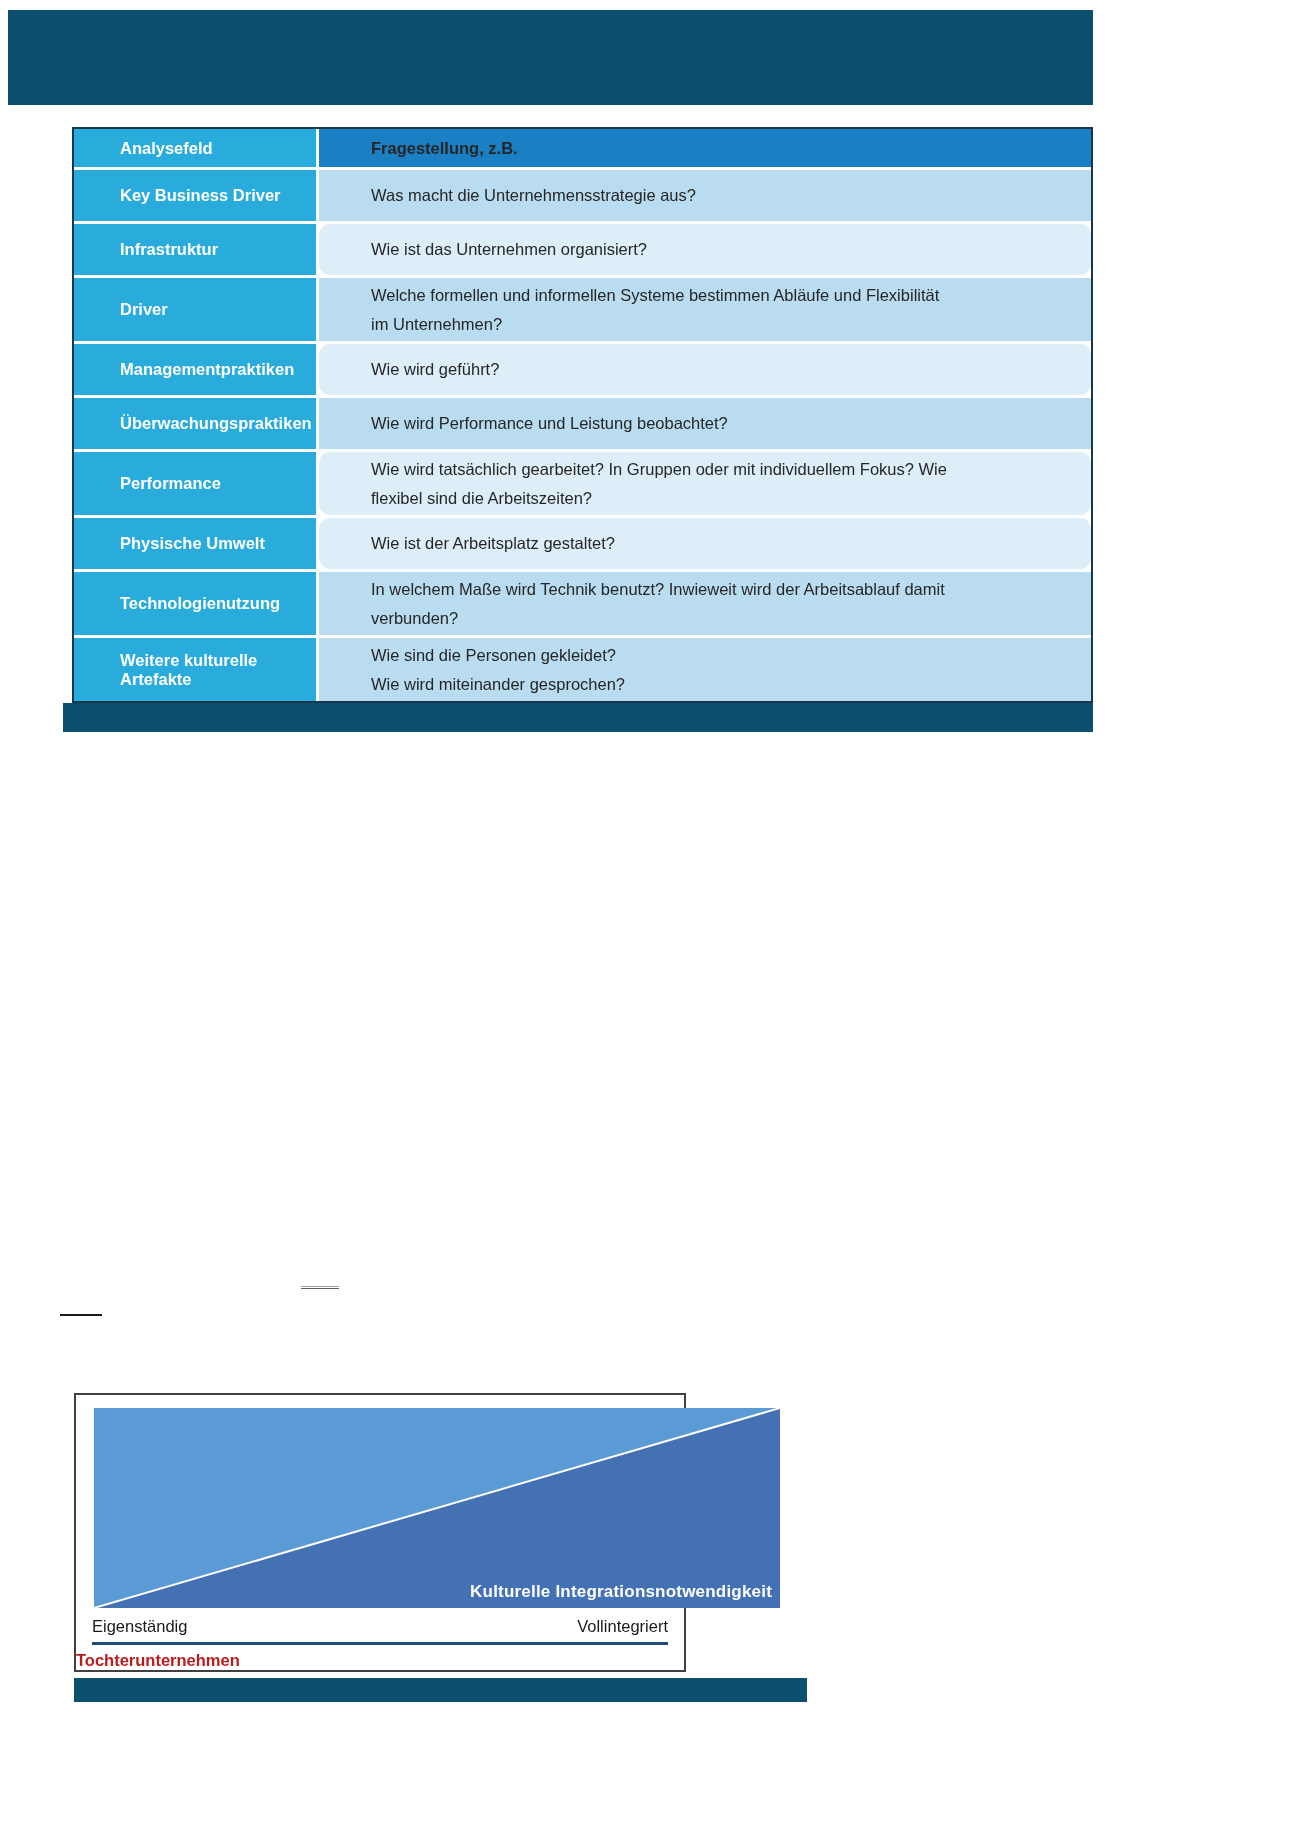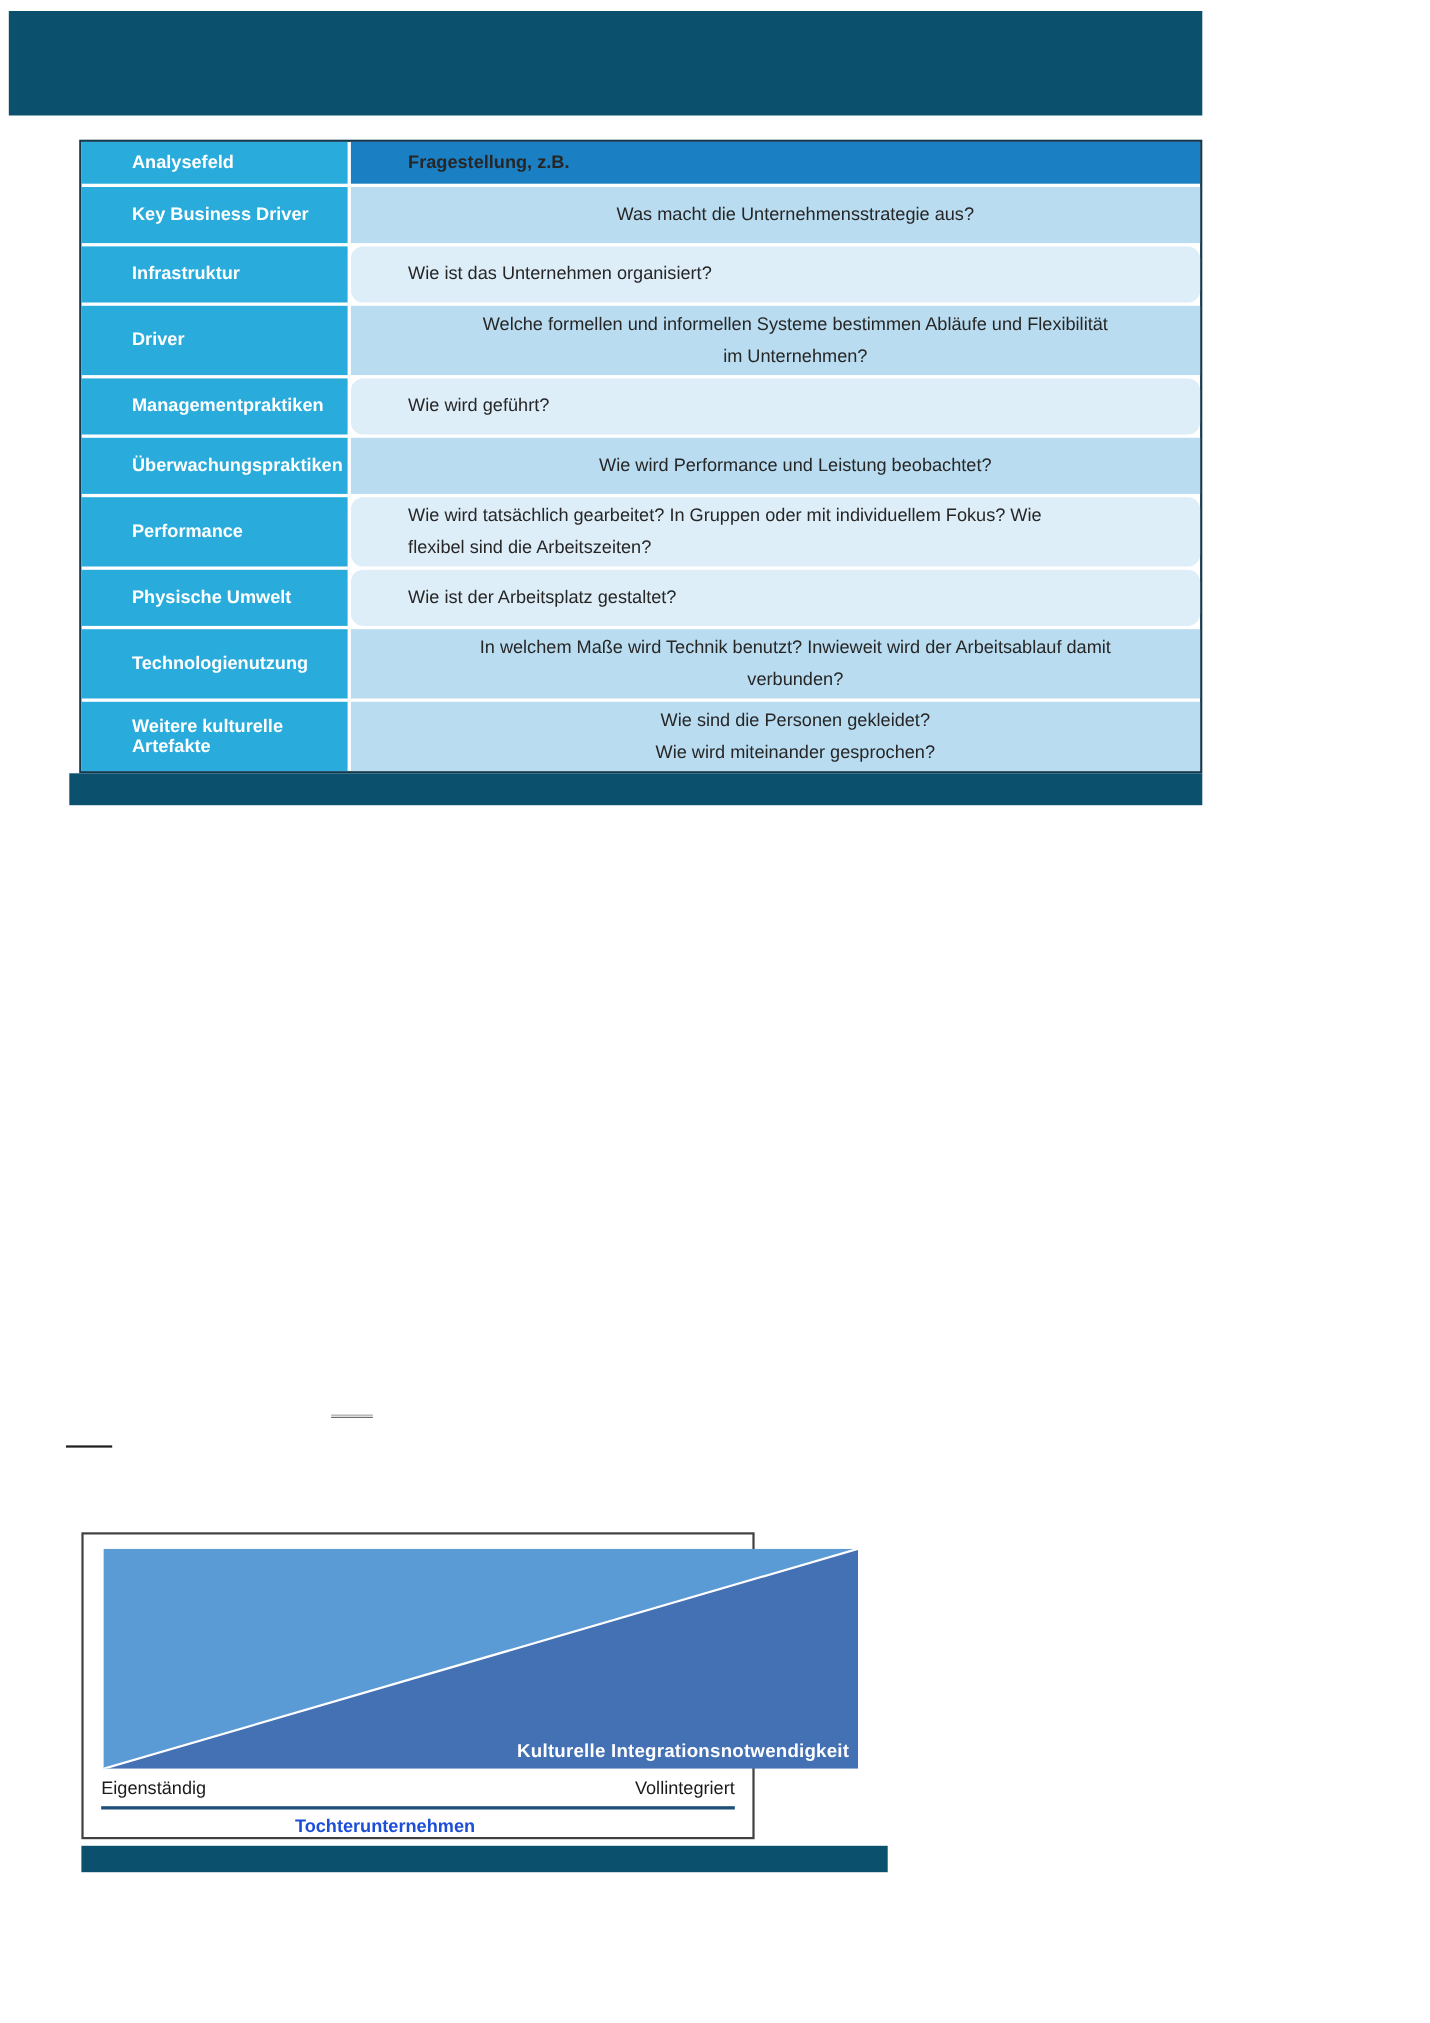--- a/index.html
+++ b/index.html
@@ -22,21 +22,21 @@
   .t-row{display:flex;gap:3px;}
   .t-row .cell{box-sizing:border-box;display:flex;flex-direction:column;justify-content:center;}
   .cell.field{width:242px;padding-left:46px;padding-right:10px;flex:none;}
   .cell.question{flex:1;padding-left:52px;padding-right:16px;}
   .t-head{height:38px;}
   .t-head .cell{background:#1B7FC4;color:#ffffff;font-weight:bold;font-size:16.5px;}
   .h-single{height:51px;}
   .h-double{height:63px;}
   .t-row .field{background:#29ACDC;color:#ffffff;font-weight:bold;font-size:16.5px;}
   .t-row .question{color:#262626;font-size:16.5px;line-height:29px;white-space:pre-line;}
-  .bg-strong .question{background:#B9DCF0;text-align:center;}
+  .bg-strong .question{background:#B9DCF0;}
   .bg-pale .question{background:#DEEEF8;border-radius:11px;}
   .table-footer-strip{
     position:absolute;left:63px;top:703px;width:1030px;height:29px;background:#0B516E;
   }
   
   .footnote-rule-1{
     position:absolute;left:301px;top:1286px;width:38px;height:1px;
     border-top:1px solid #9E9E9E;border-bottom:1px solid #5F5F5F;background:#ffffff;
   }
   .footnote-rule-2{
@@ -57,22 +57,22 @@
   }
   .axis-labels{
     position:absolute;left:16px;right:16px;top:222px;
     display:flex;justify-content:space-between;
     font-size:16.5px;color:#1A1A1A;
   }
   .axis-line{
     position:absolute;left:16px;right:16px;top:247px;height:3px;background:#1F4E79;
   }
   .axis-title{
-    position:absolute;left:0;right:60px;top:256px;text-align:center;
-    font-size:16.5px;font-weight:bold;color:#1d4ed8;
+    position:absolute;left:0;right:60px;top:256px;
+    font-size:16.5px;font-weight:bold;color:#b91c1c;
   }
   .chart-footer-strip{
     position:absolute;left:74px;top:1678px;width:733px;height:24px;background:#0B516E;
   }
 </style>
 </head>
 <body>
 
 <div class="top-bar"></div>
 

